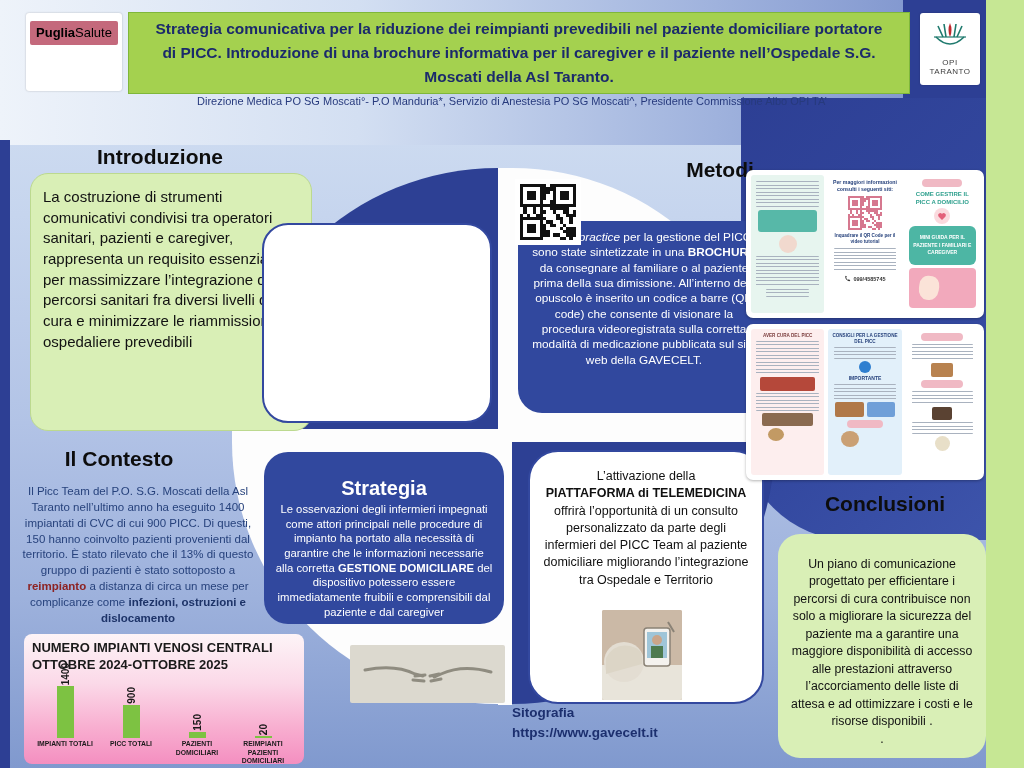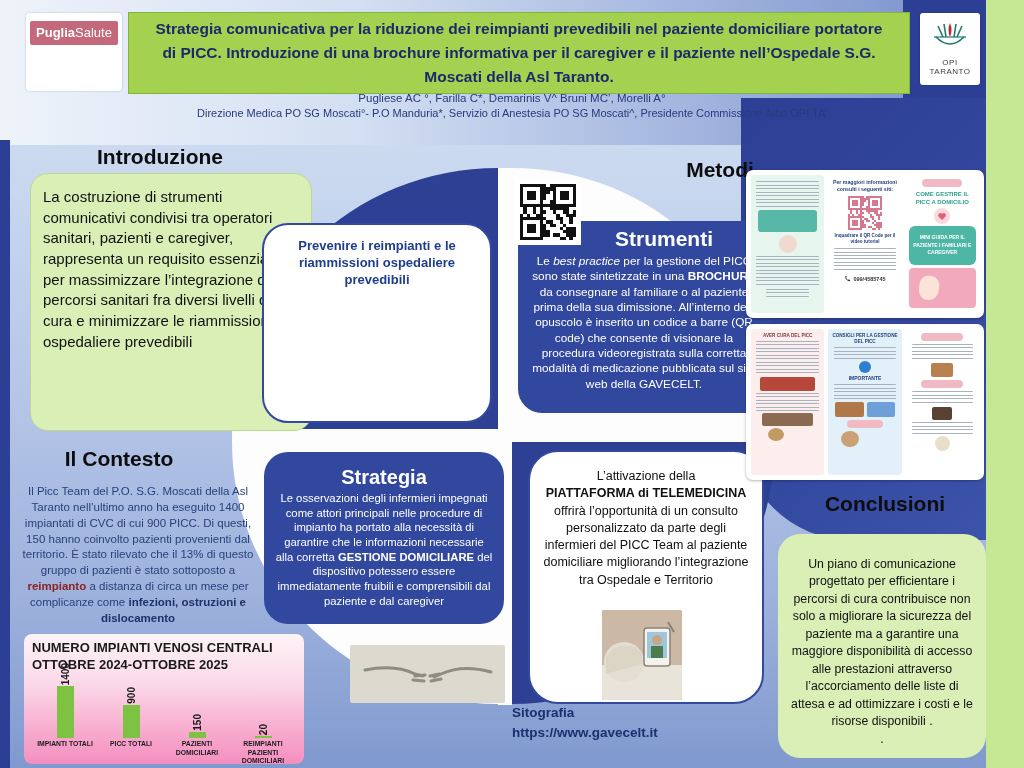--- a/index.html
+++ b/index.html
@@ -21,21 +21,21 @@
   
   .title-box{left:128px;top:12px;width:782px;height:82px;background:#a4d14f;
     border:1px solid #7fb73a;display:flex;align-items:center;justify-content:center;
     text-align:center;padding:4px 18px;box-sizing:border-box;}
   .title-box span{font-size:15.5px;font-weight:600;color:#1b2a6b;line-height:1.55;}
   .logo-card{background:#fff;border-radius:3px;box-shadow:0 0 2px rgba(0,0,0,.25);}
   .asl-card{left:26px;top:13px;width:96px;height:78px;padding:5px 4px 0 4px;box-sizing:border-box;}
   .asl-top{display:flex;align-items:center;gap:4px;height:40px;}
   .asl-name{font-size:14px;color:#57585a;}
   .asl-name b{color:#4a7c3f;font-weight:700;}
-  .asl-banner{margin-top:3px;background:#c4697c;color:#ffffff;text-align:center;
+  .asl-banner{margin-top:3px;background:#c4697c;color:#000000;text-align:center;
     font-size:13px;height:24px;line-height:24px;border-radius:2px;}
   .asl-banner b{font-weight:700;}
   .opi-card{left:920px;top:13px;width:60px;height:72px;display:flex;flex-direction:column;
     align-items:center;justify-content:center;}
   .opi-text{font-size:8px;color:#3d3d3d;line-height:1.1;text-align:center;letter-spacing:.5px;}
   .authors{left:162px;top:92px;width:700px;text-align:center;color:#273a7d;}
   .authors .ln1{font-size:11.5px;font-weight:500;}
   .authors .ln2{font-size:11px;margin-top:3px;}
   
   .h-black{font-size:21px;font-weight:700;color:#0d0d0d;text-align:center;}
@@ -72,21 +72,21 @@
   .white-box{background:#fff;border:2px solid #33489f;border-radius:26px;box-sizing:border-box;}
   .navy-box{background:#31489e;border-radius:24px;box-sizing:border-box;color:#fff;}
   .obiettivi{left:262px;top:223px;width:230px;height:200px;padding:8px 10px;text-align:center;}
   .obiettivi .t{font-size:21px;font-weight:700;color:#203a85;}
   .obiettivi .b{font-size:13px;font-weight:700;color:#1f3d8c;margin-top:5px;line-height:1.3;}
   .obiettivi .r{font-size:12.5px;color:#44599f;margin-top:5px;line-height:1.32;}
   .strumenti{left:518px;top:221px;width:252px;height:192px;padding:6px 10px 8px;text-align:center;}
   .strumenti .t{font-size:21px;font-weight:700;margin-left:40px;}
   .strumenti .b{font-size:11.8px;line-height:1.3;margin-top:3px;}
   .qr-card{left:515px;top:179px;width:66px;height:66px;background:#fff;padding:5px;box-sizing:border-box;z-index:5;}
-  .strategia{left:264px;top:452px;width:240px;height:172px;padding:14px 10px;text-align:center;}
+  .strategia{left:264px;top:452px;width:240px;height:172px;padding:25px 10px;text-align:center;}
   .strategia .t{font-size:20px;font-weight:700;}
   .strategia .b{font-size:11.3px;line-height:1.3;margin-top:2px;}
   .tele{left:528px;top:450px;width:236px;height:254px;padding:16px 12px 0;text-align:center;
     border-radius:30px;}
   .tele .b{font-size:12.5px;color:#101010;line-height:1.38;}
   .tele .bold{font-weight:700;}
   .tele-photo{left:72px;top:158px;width:80px;height:90px;position:absolute;border-radius:2px;overflow:hidden;}
   .hands{left:350px;top:645px;width:155px;height:58px;background:#dcd9cf;border-radius:2px;
     display:flex;align-items:center;justify-content:center;}
   
@@ -147,21 +147,20 @@
       <path d="M20 2 q3 7 0 14 q-3 -7 0 -14z" fill="#c0272d"></path>
     </svg>
   </span>
   <div class="opi-text">
     <div>OPI</div>
     <div>TARANTO</div>
   </div>
 </div>
 
 <div class="abs authors">
-  <div class="ln1">Pugliese AC °, Farilla C*, Demarinis V^ Bruni MC’, Morelli A°</div>
   <div class="ln2">Direzione Medica PO SG Moscati°- P.O Manduria*, Servizio di Anestesia PO SG Moscati^, Presidente Commissione Albo OPI TA’</div>
 </div>
 
 <div class="abs gap-v"></div>
 <div class="abs gap-h"></div>
 <div class="abs quad quad-tl"></div>
 <div class="abs quad quad-tr"></div>
 <div class="abs quad quad-bl"></div>
 <div class="abs quad quad-br"></div>
 
@@ -197,21 +196,20 @@
     </div>
   <div class="chart-labels" id="chart-labels">
       <div class="bar-label">IMPIANTI TOTALI</div>
       <div class="bar-label">PICC TOTALI</div>
       <div class="bar-label">PAZIENTI DOMICILIARI</div>
       <div class="bar-label">REIMPIANTI PAZIENTI DOMICILIARI</div>
     </div>
 </div>
 
 <div class="abs white-box obiettivi">
-  <div class="b">Prevenire i reimpianti e le riammissioni ospedaliere prevedibili</div>
 </div>
 
 <div class="abs h-black" style="left:620px;top:158px;width:200px;">Metodi</div>
 <div class="abs qr-card">
   <svg class="qr" viewBox="0 0 17 17" width="56" height="56" style="color:#111" shape-rendering="crispEdges">
       <rect x="7" y="0" width="1" height="1" fill="currentColor"></rect>
       <rect x="9" y="0" width="1" height="1" fill="currentColor"></rect>
       <rect x="7" y="1" width="1" height="1" fill="currentColor"></rect>
       <rect x="8" y="1" width="1" height="1" fill="currentColor"></rect>
       <rect x="9" y="1" width="1" height="1" fill="currentColor"></rect>
@@ -286,21 +284,20 @@
       <rect x="2" y="2" width="3" height="3" fill="currentColor"></rect>
       <rect x="10" y="0" width="7" height="7" fill="currentColor"></rect>
       <rect x="11" y="1" width="5" height="5" fill="#fff"></rect>
       <rect x="12" y="2" width="3" height="3" fill="currentColor"></rect>
       <rect x="0" y="10" width="7" height="7" fill="currentColor"></rect>
       <rect x="1" y="11" width="5" height="5" fill="#fff"></rect>
       <rect x="2" y="12" width="3" height="3" fill="currentColor"></rect>
     </svg>
 </div>
 <div class="abs navy-box strumenti">
-  <div class="t">Strumenti</div>
   <div class="b"><span>Le </span><i>best practice</i><span> per la gestione del PICC sono state  sintetizzate in una </span><b>BROCHURE</b><span> da consegnare al familiare o al paziente prima della sua dimissione. All’interno dell’ opuscolo è inserito un codice a barre (QR code) che consente di visionare la procedura videoregistrata sulla corretta modalità di medicazione pubblicata sul sito web della GAVECELT.</span></div>
 </div>
 
 <div class="abs navy-box strategia">
   <div class="t">Strategia</div>
   <div class="b"><span>Le osservazioni degli infermieri impegnati come attori principali nelle procedure di impianto ha portato alla necessità di garantire che le informazioni necessarie alla corretta </span><b>GESTIONE DOMICILIARE</b><span> del dispositivo potessero essere immediatamente fruibili e comprensibili dal paziente e dal caregiver</span></div>
 </div>
 <div class="abs hands">
   <svg width="130" height="44" viewBox="0 0 130 44">
     <g stroke="#8f8c80" stroke-width="3" fill="none" stroke-linecap="round">

